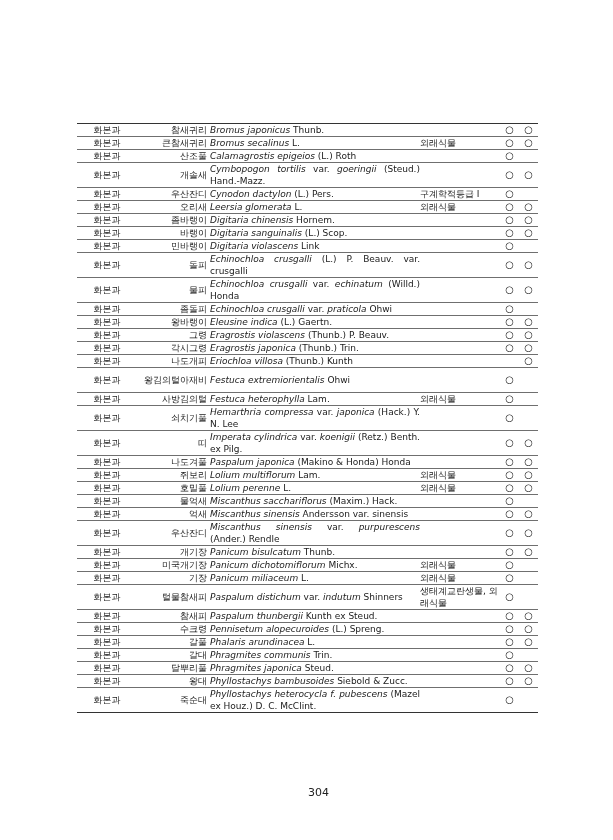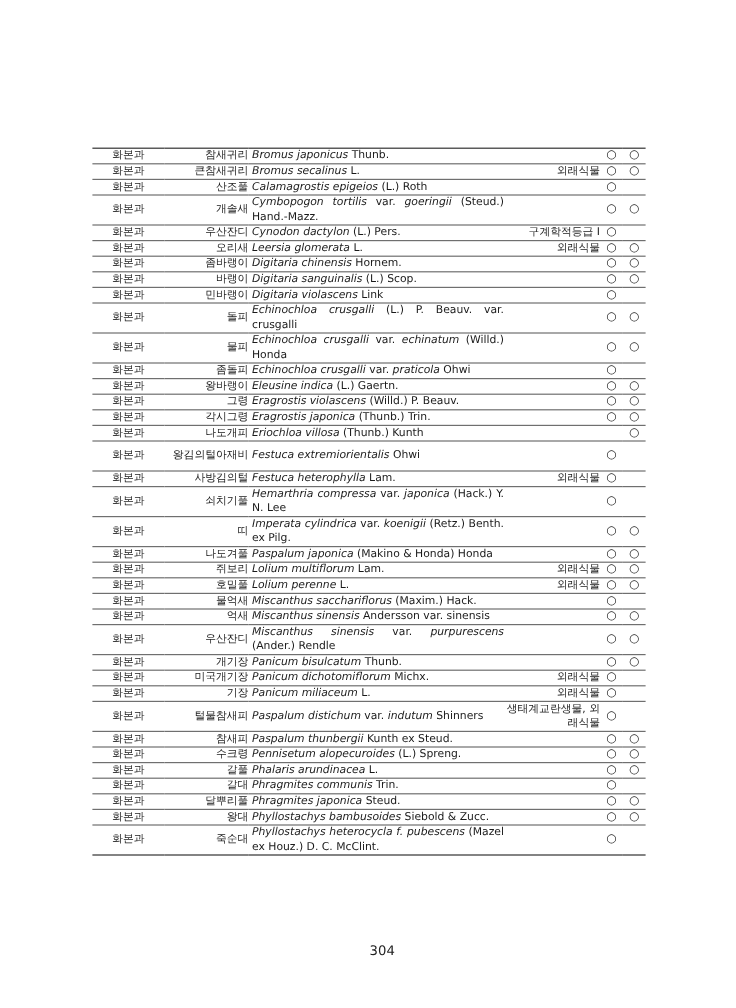--- a/index.html
+++ b/index.html
@@ -13,21 +13,21 @@
   }
   table.species td {
     border-top: 1px solid #6f6f6f; border-bottom: 1px solid #6f6f6f;
     padding: 0; vertical-align: middle; white-space: nowrap; overflow: hidden;
   }
   table.species tr:first-child td { border-top: 1.5px solid #333; }
   table.species tr:last-child td { border-bottom: 1.5px solid #333; }
   td.family { width: 60px; text-align: center; }
   td.korean { width: 70px; text-align: right; }
   td.sci { width: 210px; padding-left: 3px !important; text-align: justify; white-space: normal !important; }
-  td.status { width: 80px; text-align: right; white-space: normal !important; }
+  td.status { width: 80px; text-align: left; white-space: normal !important; }
   td.m1, td.m2 { width: 19px; text-align: center; font-size: 10px; }
   .sci i { font-style: italic; }
   tr.single td { height: 11px; }
   tr.double td { height: 24px; }
   .page-number {
     position: absolute; left: 12px; width: 613px; top: 786px; text-align: center;
     font-family: "DejaVu Sans", sans-serif; font-size: 11px; color: #222;
   }
 </style>
 </head>
@@ -136,21 +136,21 @@
           <td class="family">화본과</td>
           <td class="korean">왕바랭이</td>
           <td class="sci"><i>Eleusine indica</i><span> (L.) Gaertn.</span></td>
           <td class="status"></td>
           <td class="m1">○</td>
           <td class="m2">○</td>
         </tr>
         <tr class="single">
           <td class="family">화본과</td>
           <td class="korean">그령</td>
-          <td class="sci"><i>Eragrostis violascens</i><span> (Willd.) P. Beauv.</span></td>
+          <td class="sci"><i>Eragrostis violascens</i><span> (Thunb.) P. Beauv.</span></td>
           <td class="status"></td>
           <td class="m1">○</td>
           <td class="m2">○</td>
         </tr>
         <tr class="single">
           <td class="family">화본과</td>
           <td class="korean">각시그령</td>
           <td class="sci"><i>Eragrostis japonica</i><span> (Thunb.) Trin.</span></td>
           <td class="status"></td>
           <td class="m1">○</td>

